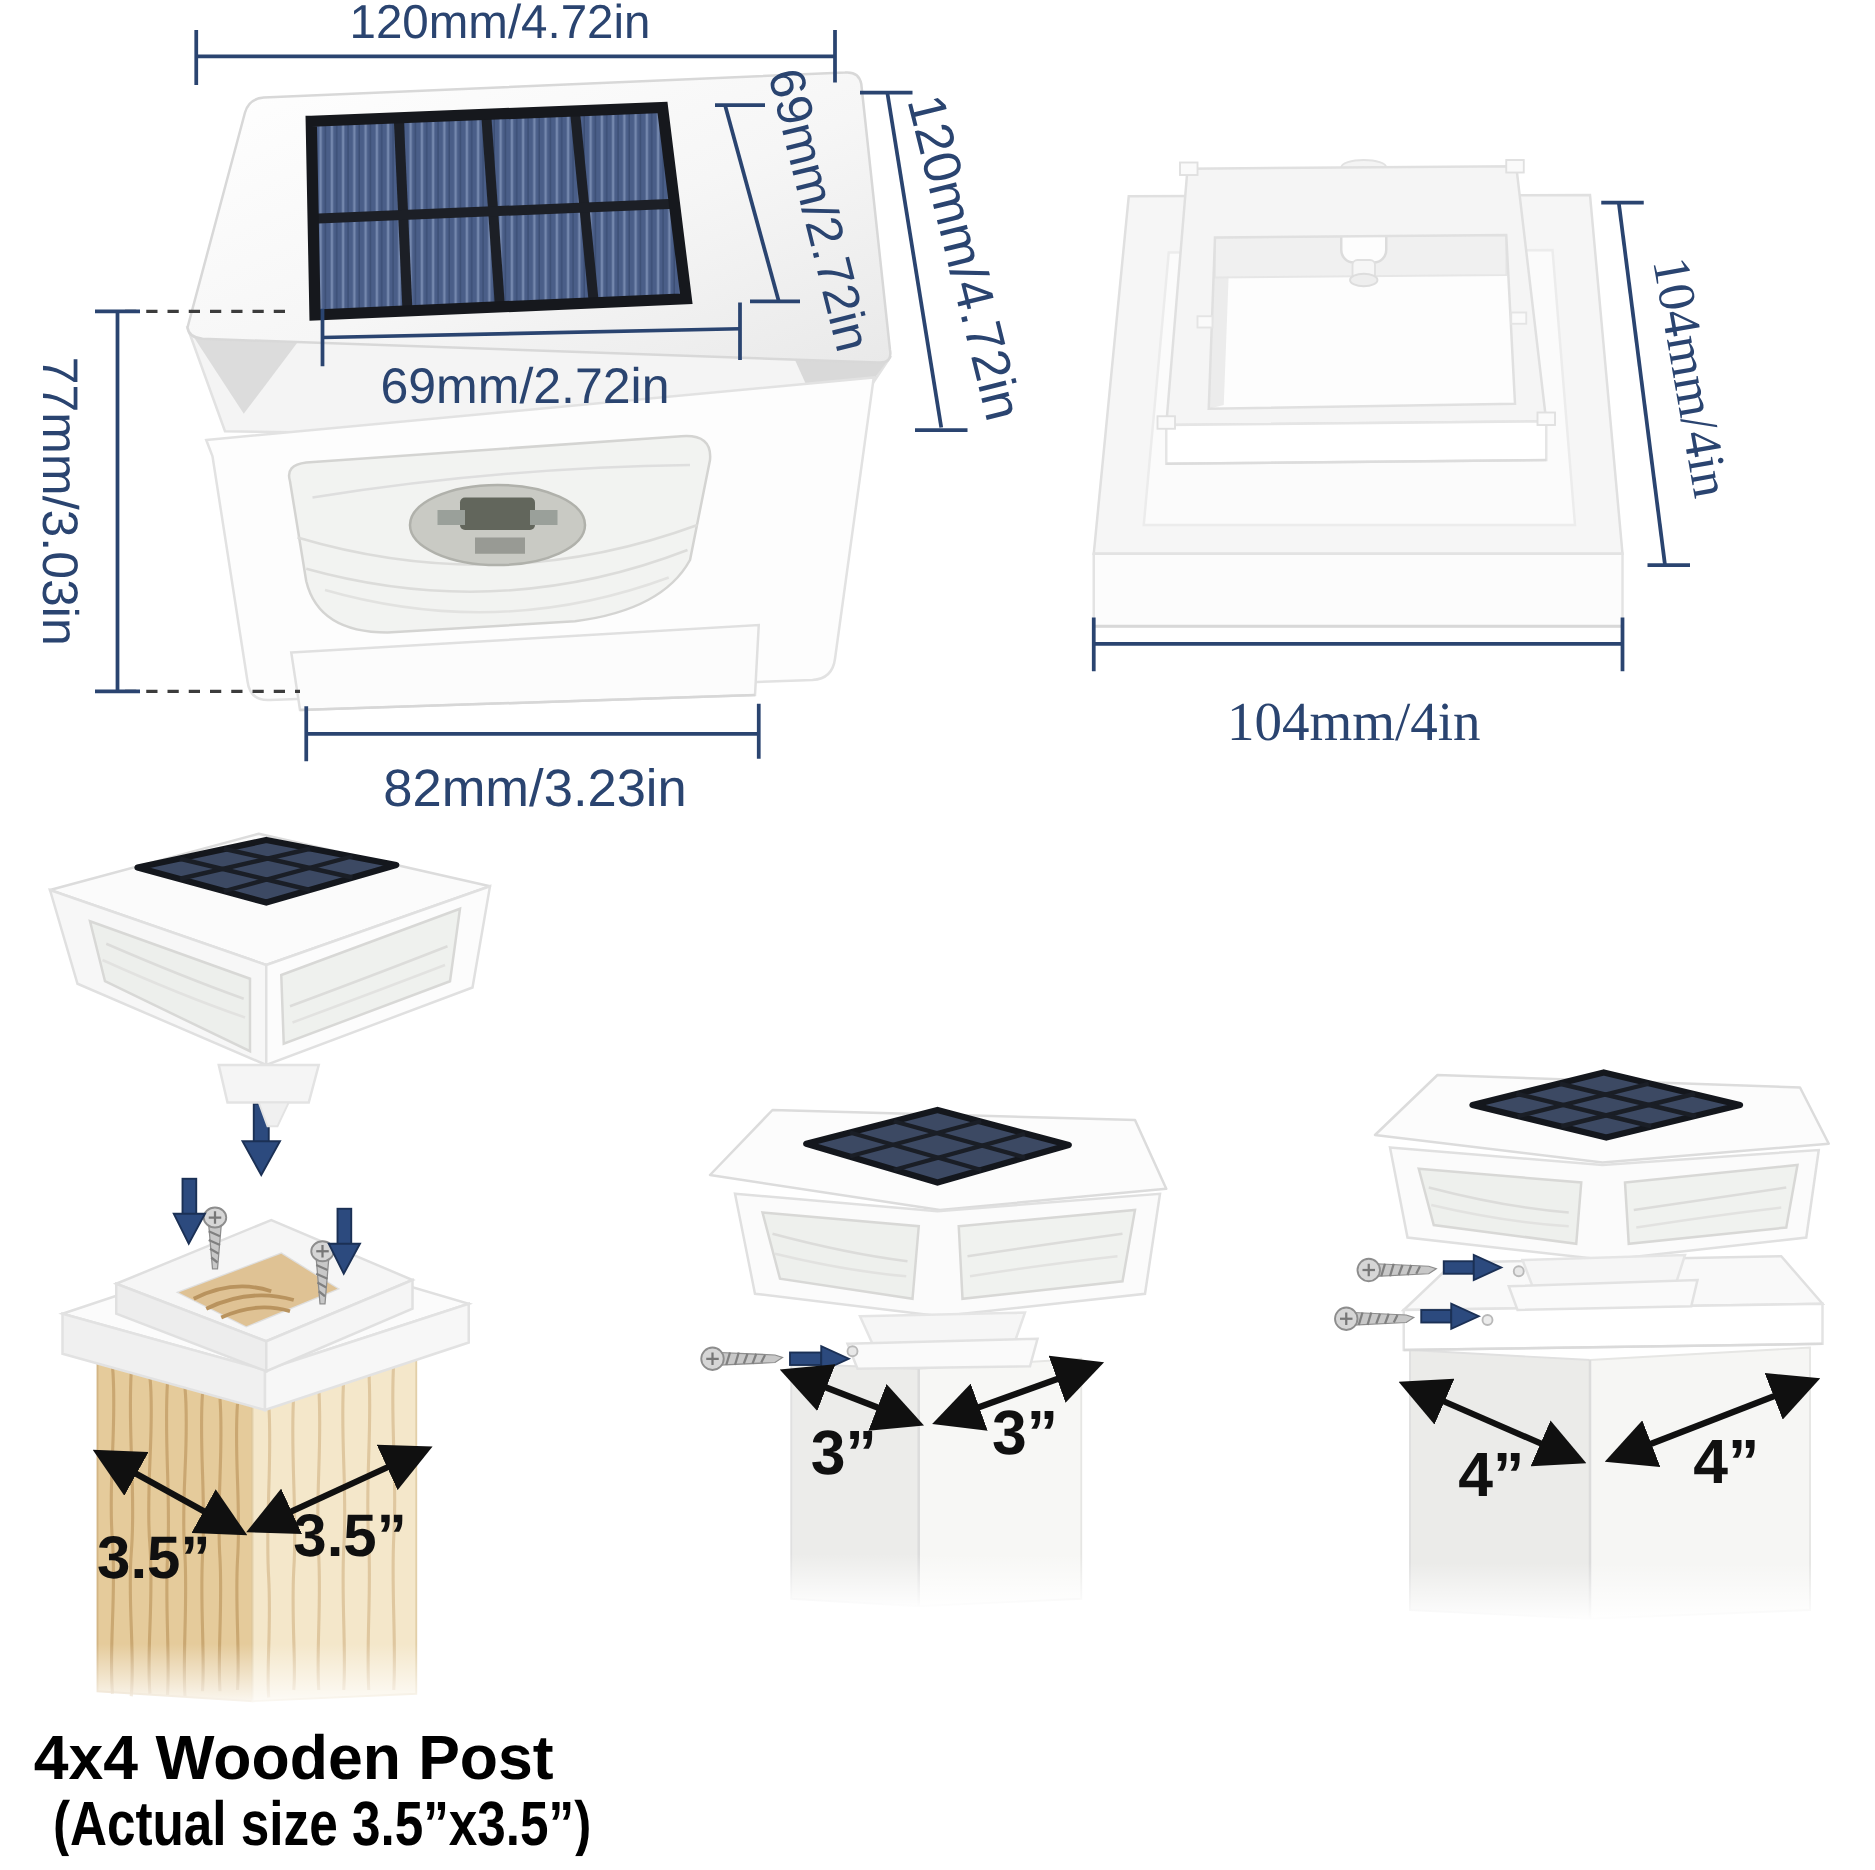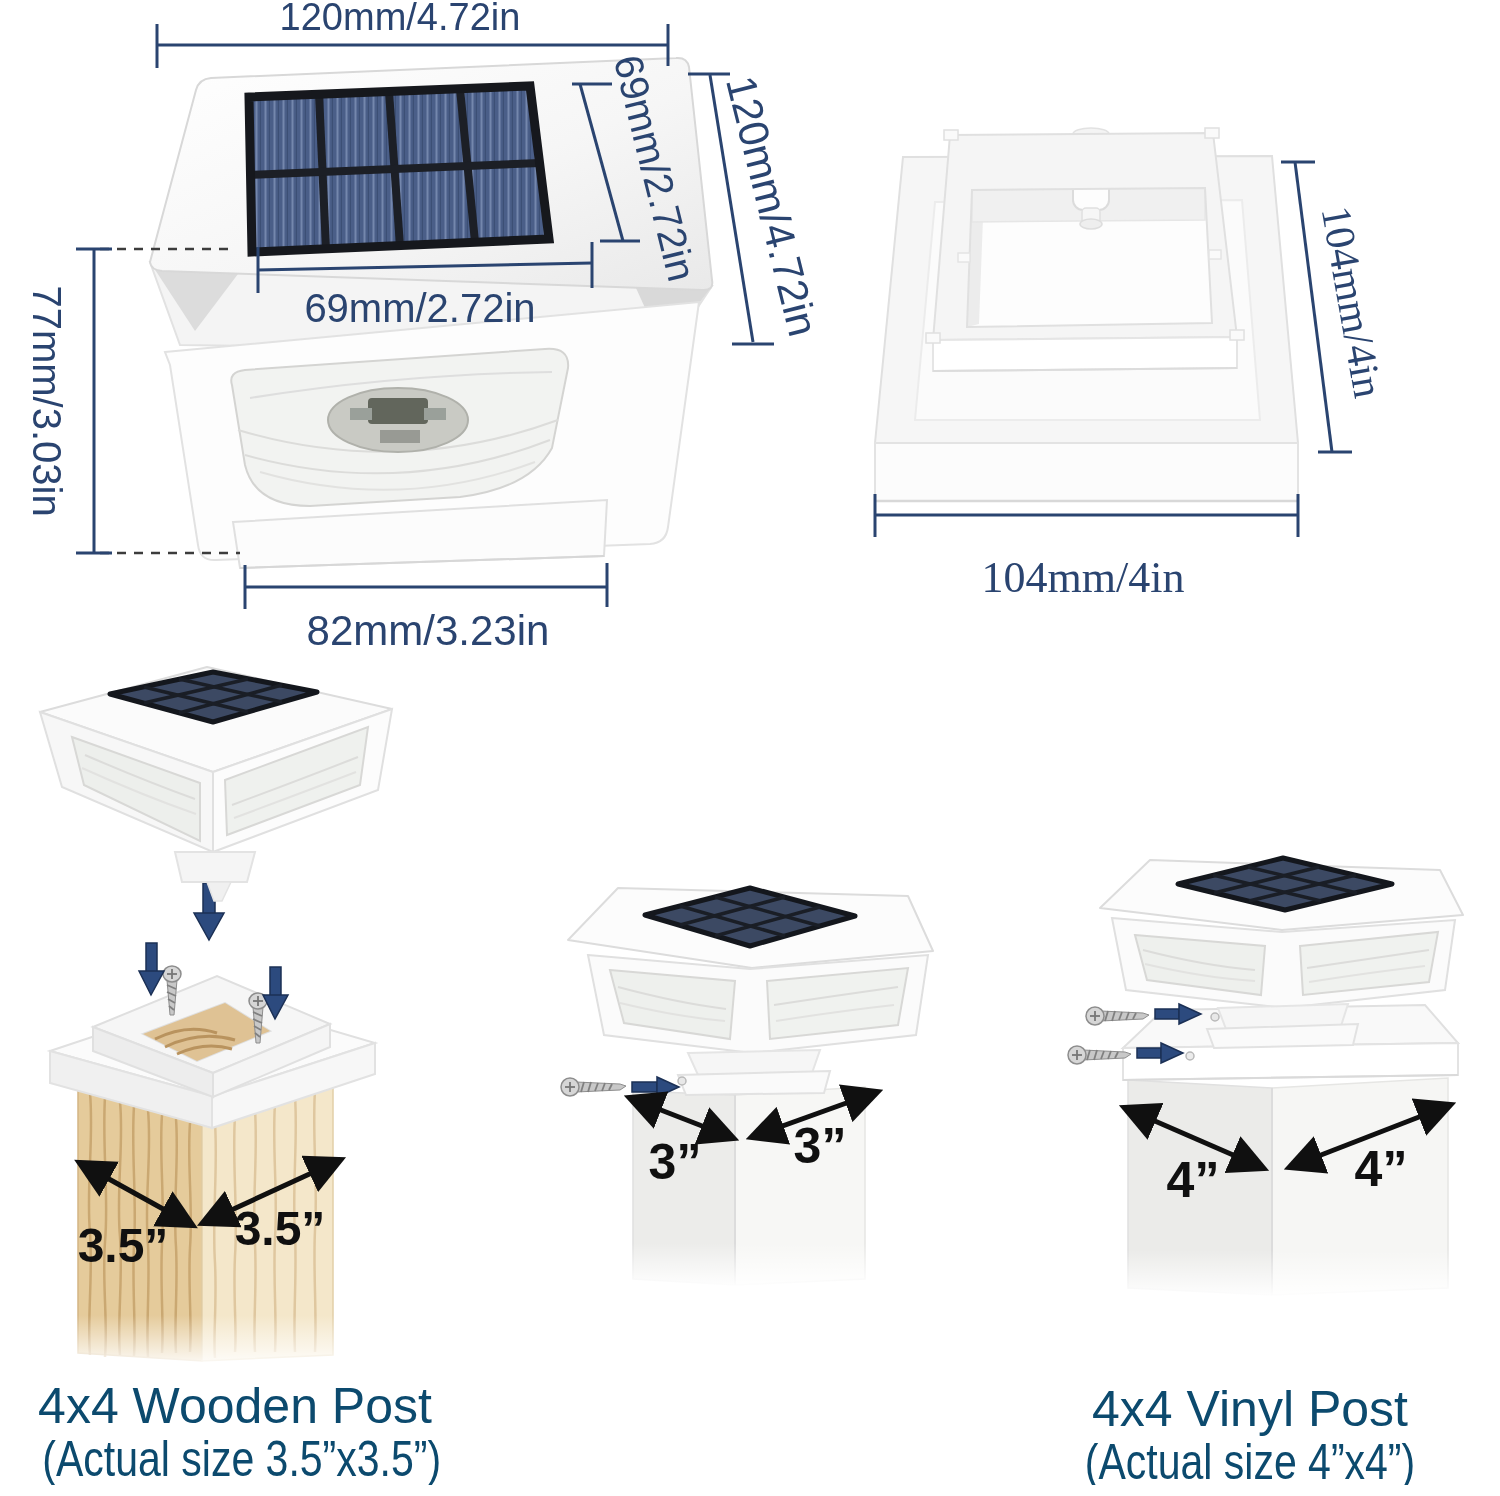--- a/index.html
+++ b/index.html
@@ -5,21 +5,21 @@
   html,body{margin:0;padding:0;background:#fff;}
   .canvas{position:relative;width:1500px;height:1485px;background:#ffffff;overflow:hidden;
           font-family:"Liberation Sans",sans-serif;}
   .fig{position:absolute;}
   .dim-sans{font-family:"Liberation Sans",sans-serif;fill:#2a4470;}
   .dim-serif{font-family:"Liberation Serif",serif;fill:#2a4470;}
   .dim-black{font-family:"Liberation Sans",sans-serif;fill:#101010;font-weight:bold;}
   .dimline{stroke:#2a4470;stroke-width:3;fill:none;}
   .leader{stroke:#3c3c3c;stroke-width:2.6;stroke-dasharray:9 8;fill:none;}
   .blackarrow{stroke:#101010;stroke-width:5;fill:none;}
-  .post-label{position:absolute;text-align:center;color:#0c4a6e;font-weight:normal;
+  .post-label{position:absolute;text-align:center;color:#000000;font-weight:bold;
               line-height:1.06;white-space:nowrap;}
   .post-label .t1{display:block;font-size:50px;}
   .post-label .t2{display:block;font-size:50px;transform:scaleX(.82);transform-origin:center top;}
 </style>
 </head>
 <body>
 
 <div class="canvas">
 
   <svg class="fig" style="left:0;top:0" width="870" height="660" viewBox="0 0 870 660">
@@ -429,18 +429,14 @@
       <line class="blackarrow" x1="290" y1="327" x2="450" y2="265" marker-start="url(#ahE)" marker-end="url(#ahE)"></line>
       <text class="dim-black" x="193" y="357" font-size="50" text-anchor="middle">4”</text>
       <text class="dim-black" x="381" y="346" font-size="50" text-anchor="middle">4”</text>
     </g>
   </svg>
 
   <div class="post-label" style="left:0;top:1380px;width:470px">
     <span class="t1">4x4 Wooden Post</span>
     <span class="t2">(Actual size 3.5”x3.5”)</span>
   </div>
-  <div class="post-label" style="left:1000px;top:1383px;width:500px">
-    <span class="t1">4x4 Vinyl Post</span>
-    <span class="t2">(Actual size 4”x4”)</span>
-  </div>
 
 </div>
 
 </body></html>

